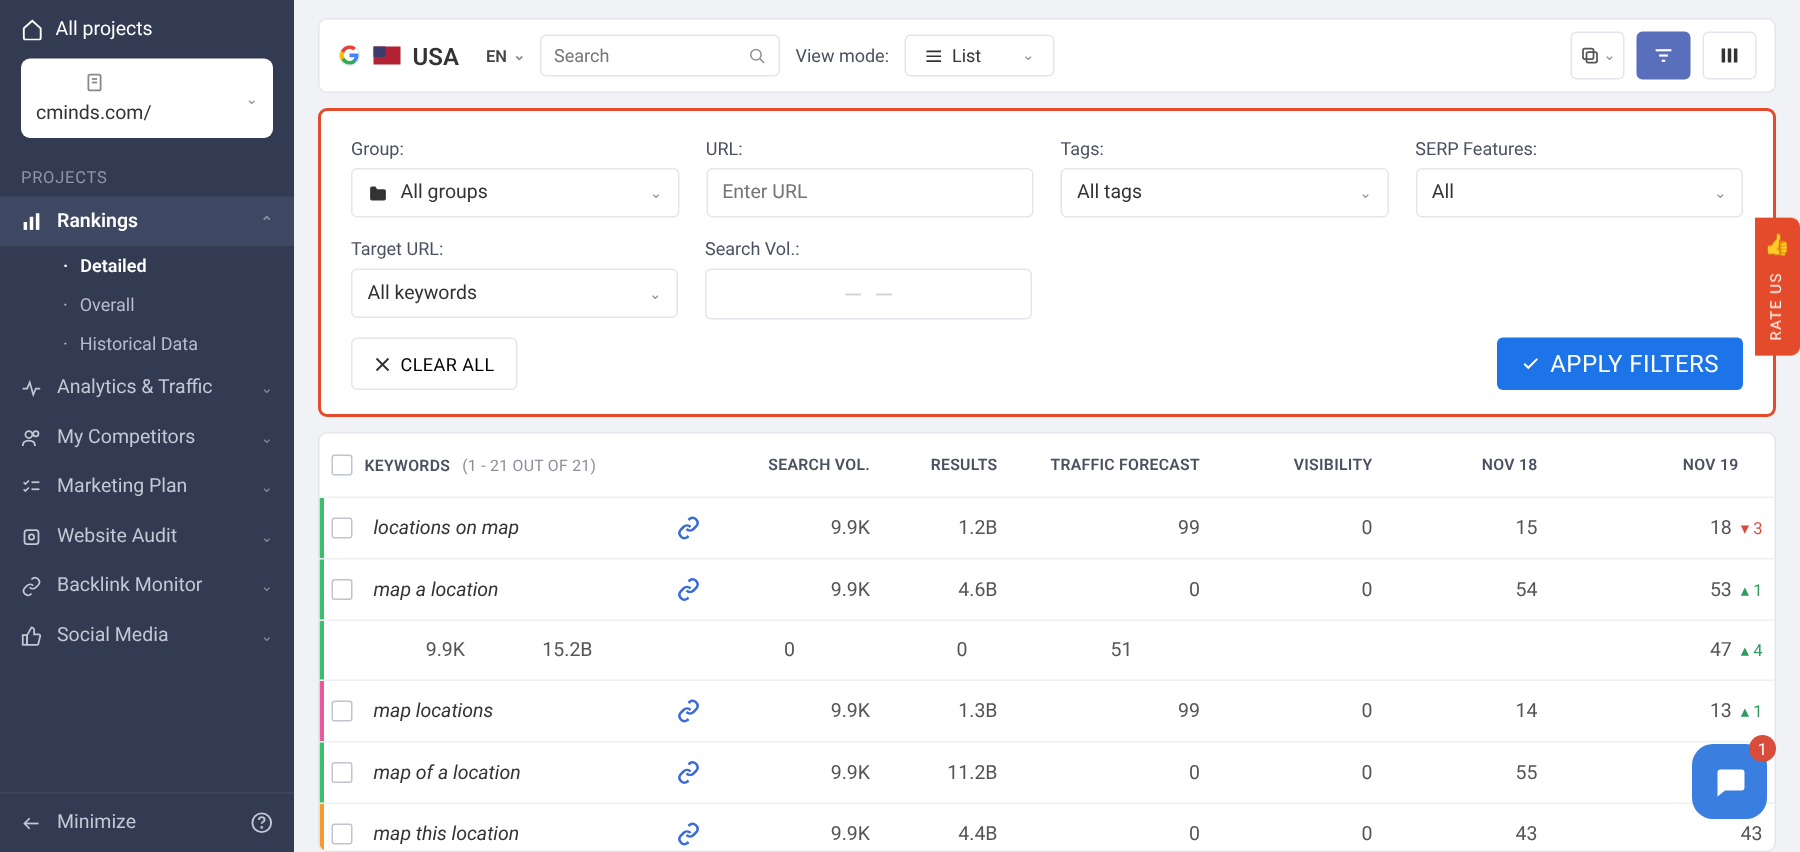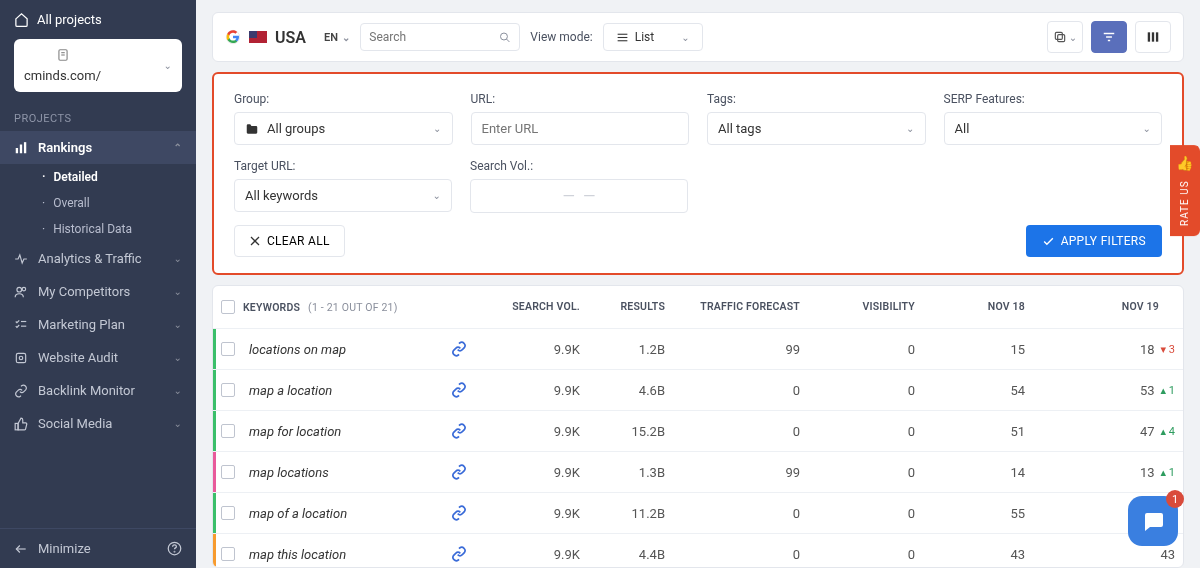--- a/index.html
+++ b/index.html
@@ -31,21 +31,21 @@
 .iconbtn.active { background: #5a6fbb; border-color: #5a6fbb; color: #fff; }
 .filter-panel { background: #fff; border: 2px solid #e34b2a; border-radius: 6px; margin: 0 16px 10px; padding: 18px 20px 16px; }
 .filter-row { display: flex; gap: 18px; margin-bottom: 14px; }
 .filter-col { flex: 1; }
 .filter-col label { display: block; font-size: 12px; color: #4a5160; margin-bottom: 6px; }
 .select-box { border: 1px solid #e3e6ec; border-radius: 4px; padding: 8px 10px; display: flex; align-items: center; justify-content: space-between; font-size: 13px; color: #333; cursor: pointer; background: #fff; }
 .select-box input { border: none; outline: none; width: 100%; font-size: 13px; }
 .range-box { border: 1px solid #e3e6ec; border-radius: 4px; padding: 8px 10px; display: flex; align-items: center; justify-content: center; height: 34px; color: #cfd2d9; }
 .filter-actions { display: flex; justify-content: space-between; margin-top: 12px; }
 .btn-clear { border: 1px solid #e3e6ec; background: #fff; border-radius: 4px; padding: 8px 14px; font-size: 12px; display: flex; align-items: center; gap: 6px; cursor: pointer; letter-spacing: 0.3px; }
-.btn-apply { background: #1c74e8; color: #fff; border: none; border-radius: 4px; padding: 8px 16px; font-size: 12px; display: flex; align-items: center; gap: 6px; cursor: pointer; letter-spacing: 0.3px; }
+.btn-apply { background: #1c74e8; color: #fff; border: none; border-radius: 4px; padding: 8px 16px; font-size: 16px; display: flex; align-items: center; gap: 6px; cursor: pointer; letter-spacing: 0.3px; }
 .table-wrap { background: #fff; border: 1px solid #e3e6ec; border-radius: 6px; margin: 0 16px; overflow: hidden; }
 .thead { display: flex; border-bottom: 1px solid #edf0f4; font-size: 10.5px; color: #4a5160; font-weight: 600; letter-spacing: 0.2px; }
 .thead .cell { padding: 14px 8px; }
 .cell.kw { flex: 0 0 270px; display: flex; align-items: center; gap: 8px; }
 .cell.sv { flex: 0 0 105px; text-align: right; }
 .cell.res { flex: 0 0 85px; text-align: right; }
 .cell.tf { flex: 0 0 135px; text-align: right; }
 .cell.vis { flex: 0 0 115px; text-align: right; }
 .cell.d1 { flex: 0 0 110px; text-align: right; }
 .cell.d2 { flex: 1; text-align: right; padding-right: 24px; }
@@ -373,30 +373,20 @@
           <div class="cell res">4.6B</div>
           <div class="cell tf">0</div>
           <div class="cell vis">0</div>
           <div class="cell d1">54</div>
           <div class="cell d2">
             <span>53</span>
             <span class="delta up">▴ 1</span>
           </div>
         </div>
         <div class="trow c-green">
-          <div class="cell kw">
-            <span class="chk"></span>
-            <span class="kw-name">map for location</span>
-            <span class="link-ico">
-              <svg width="16" height="16" viewBox="0 0 24 24" fill="none" stroke="#3a6bd8" stroke-width="2.5">
-                <path d="M10 13a5 5 0 007 0l3-3a5 5 0 00-7-7l-1 1"></path>
-                <path d="M14 11a5 5 0 00-7 0l-3 3a5 5 0 007 7l1-1"></path>
-              </svg>
-            </span>
-          </div>
           <div class="cell sv">9.9K</div>
           <div class="cell res">15.2B</div>
           <div class="cell tf">0</div>
           <div class="cell vis">0</div>
           <div class="cell d1">51</div>
           <div class="cell d2">
             <span>47</span>
             <span class="delta up">▴ 4</span>
           </div>
         </div>

